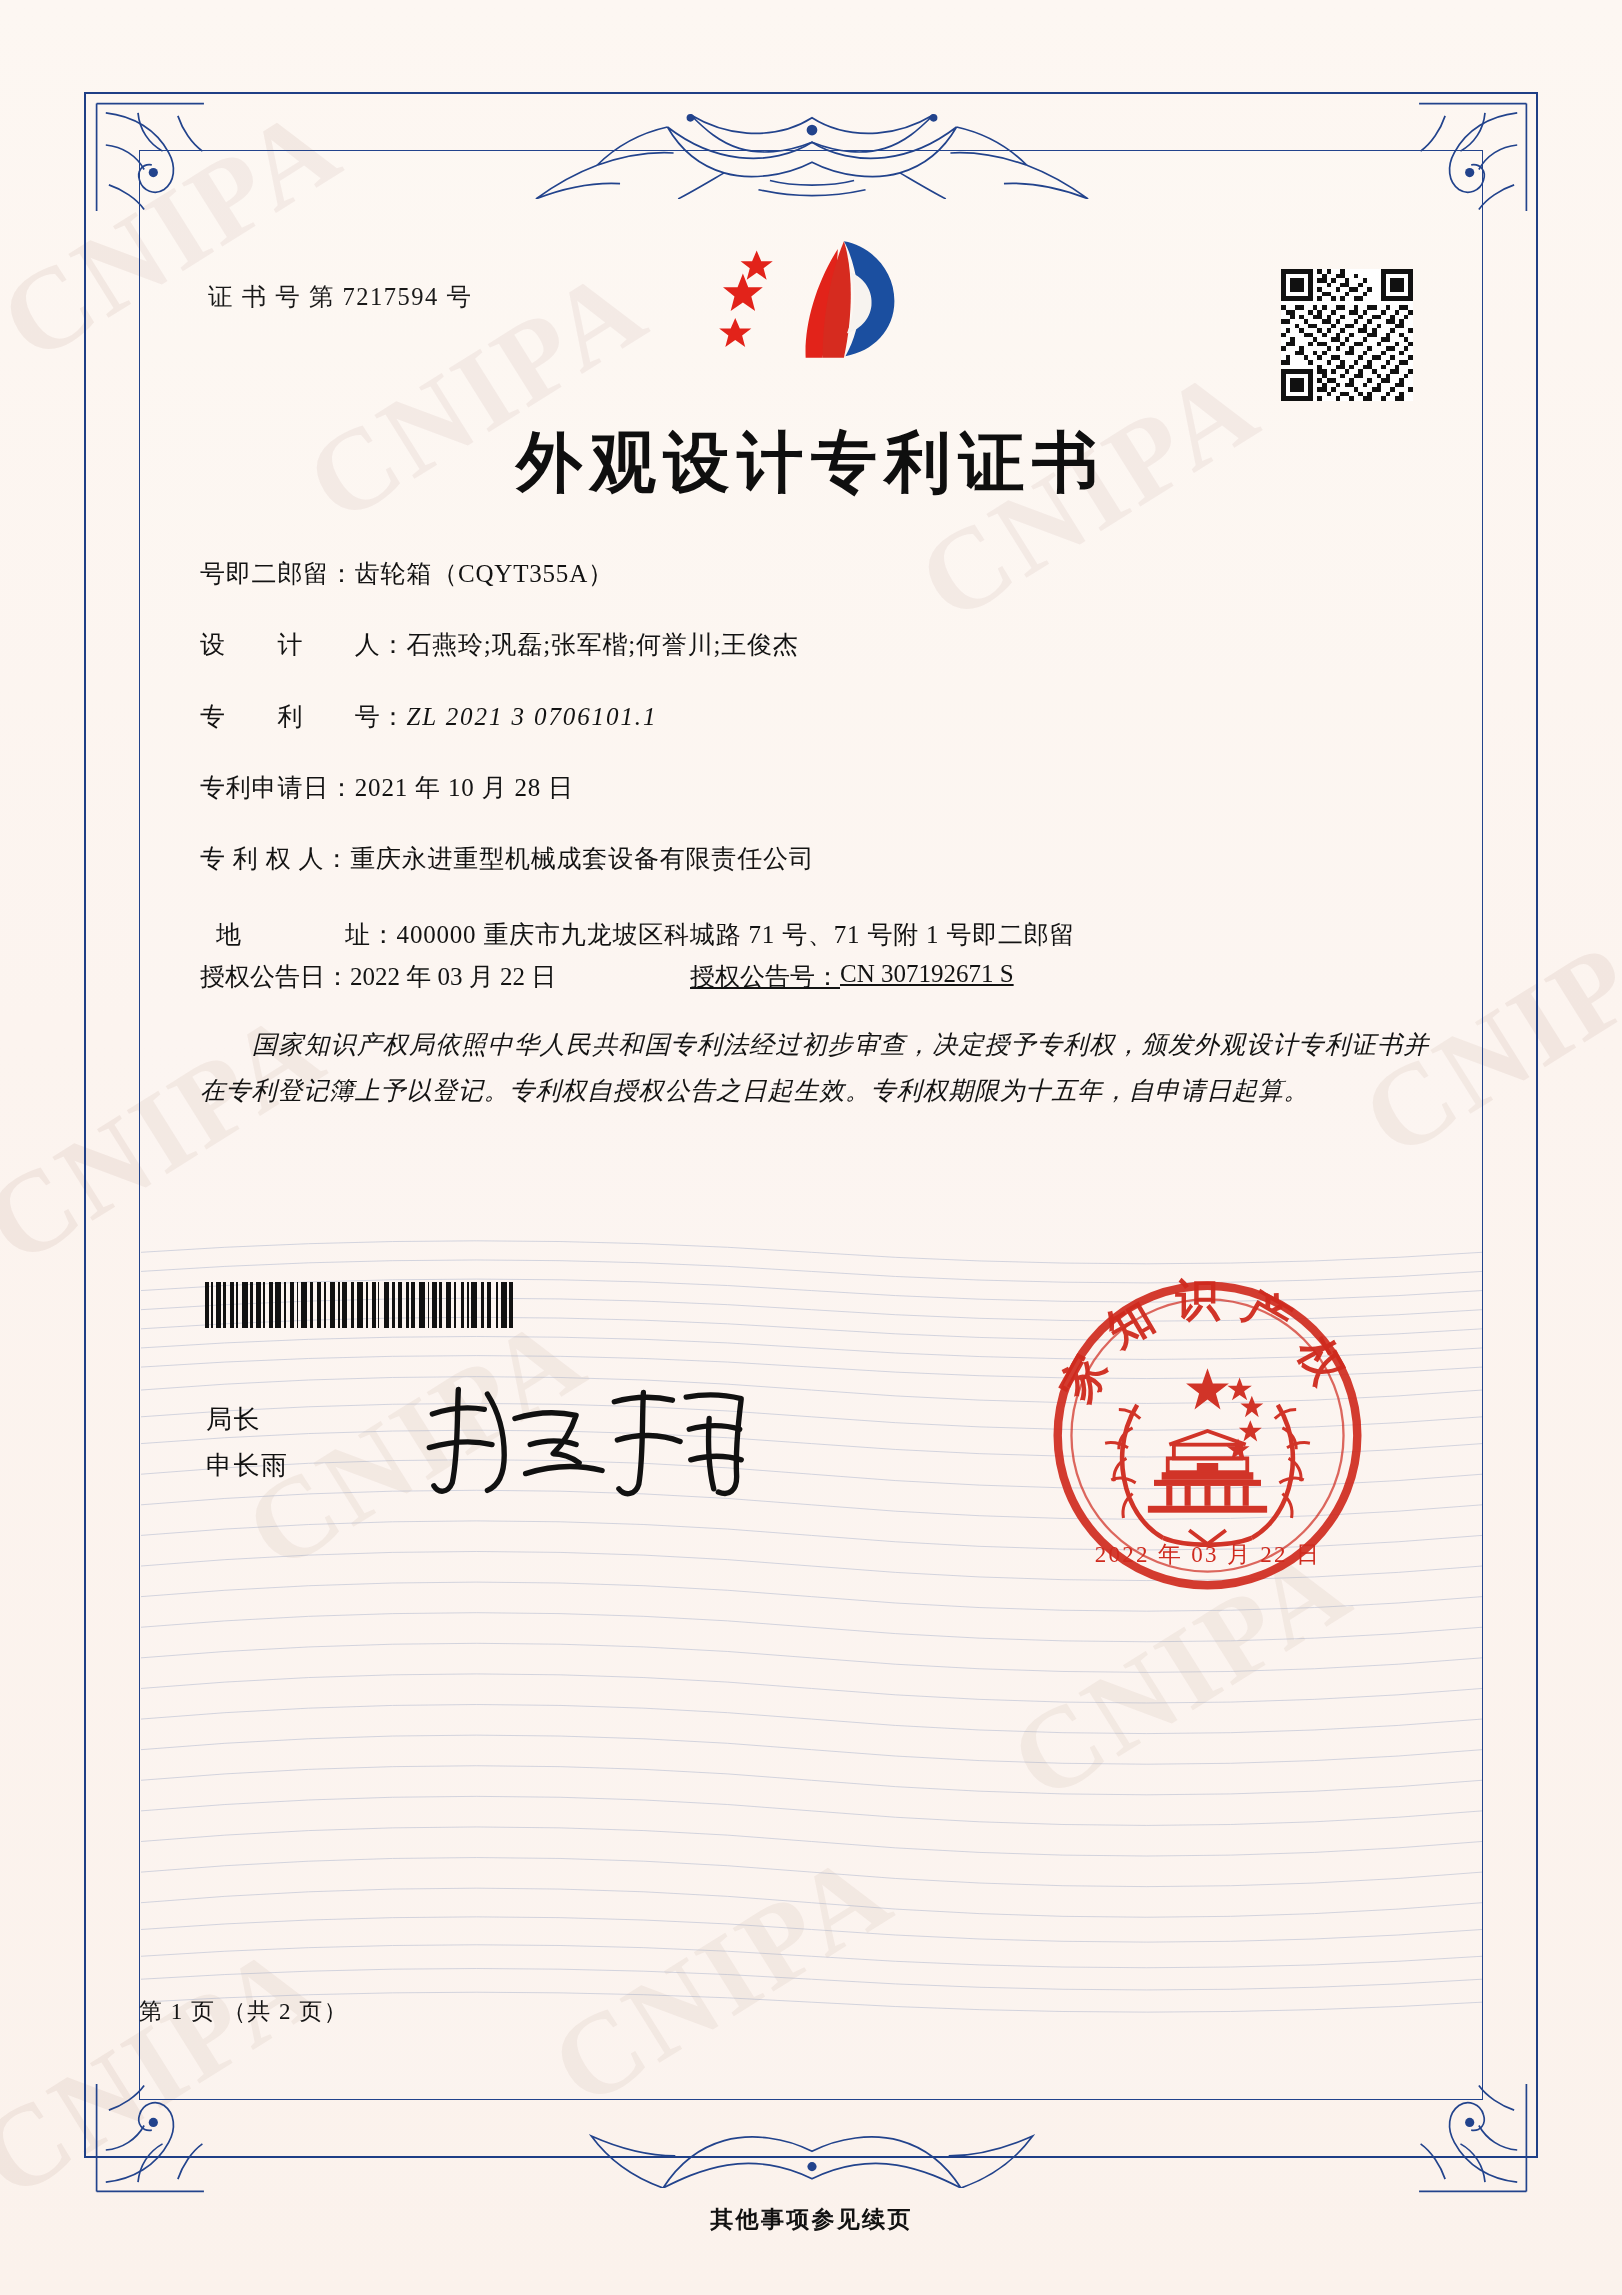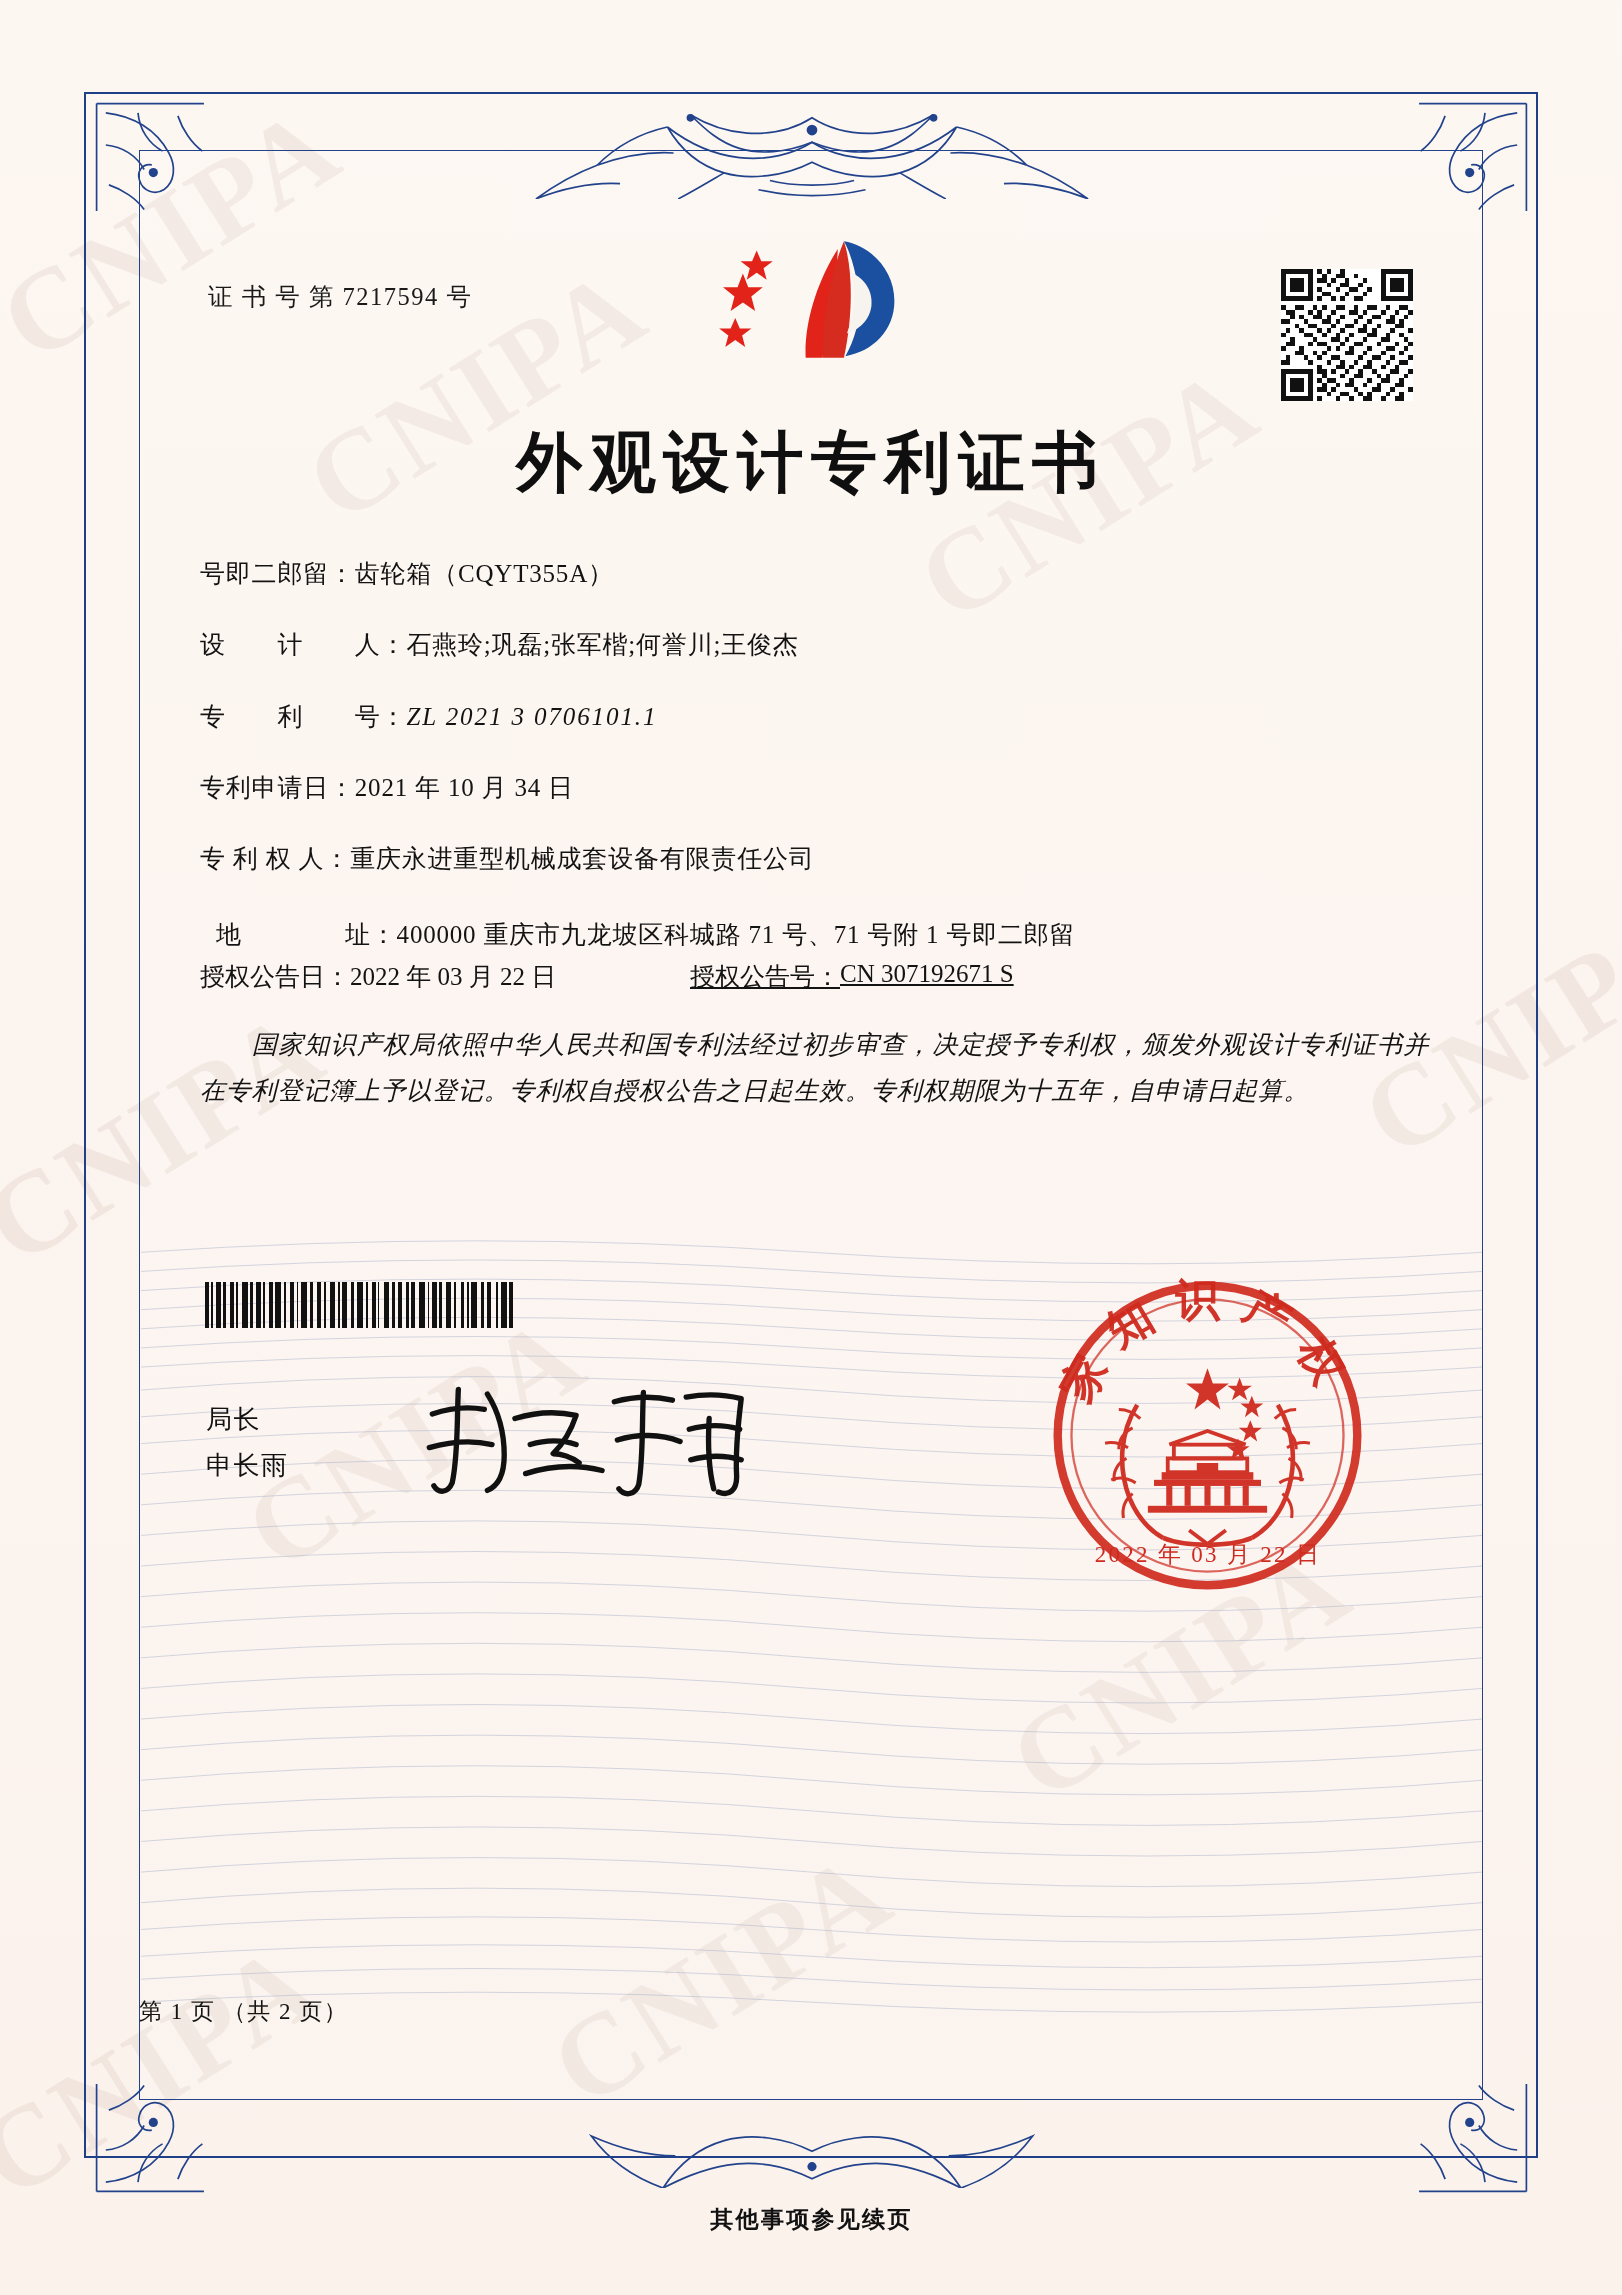--- a/index.html
+++ b/index.html
@@ -643,21 +643,21 @@
         <span class="f-value">石燕玲;巩磊;张军楷;何誉川;王俊杰</span>
       </div>
 
       <div class="field-row">
         <span class="f-label">专　　利　　号：</span>
         <span class="f-value mono-sp">ZL 2021 3 0706101.1</span>
       </div>
 
       <div class="field-row">
         <span class="f-label">专利申请日：</span>
-        <span class="f-value">2021 年 10 月 34 日</span>
+        <span class="f-value">2021 年 10 月 28 日</span>
       </div>
 
       <div class="field-row" style="margin-bottom:40px;">
         <span class="f-label">专 利 权 人：</span>
         <span class="f-value">重庆永进重型机械成套设备有限责任公司</span>
       </div>
 
       <div class="field-row" style="margin-bottom:6.1px;margin-left:16px;">
         <span class="f-label">地　　　　址：</span>
         <span class="f-value">400000  重庆市九龙坡区科城路 71 号、71 号附 1 号即二郎留</span>

